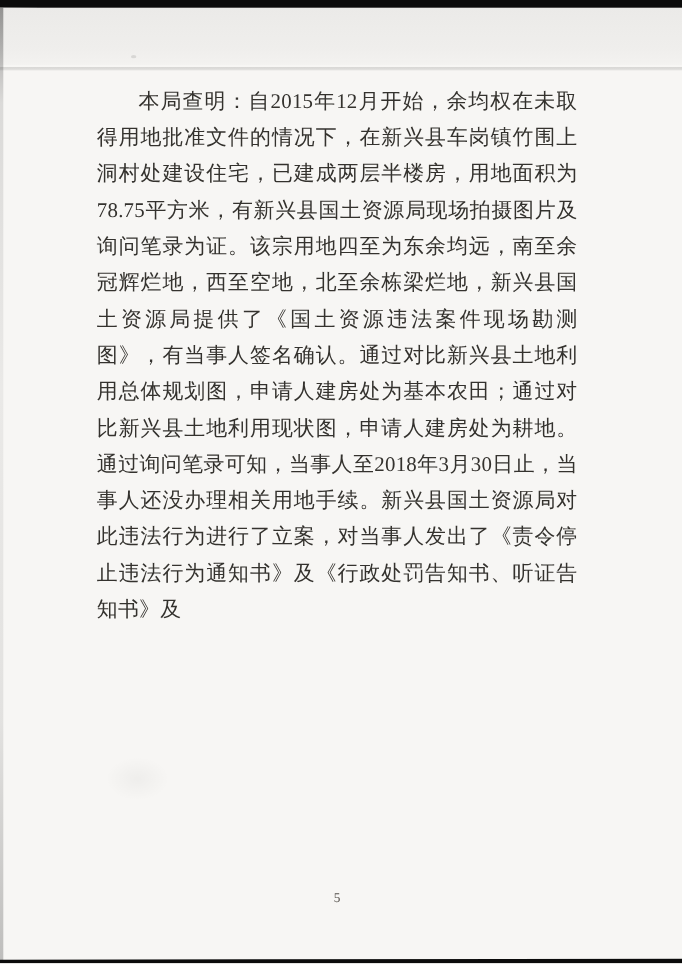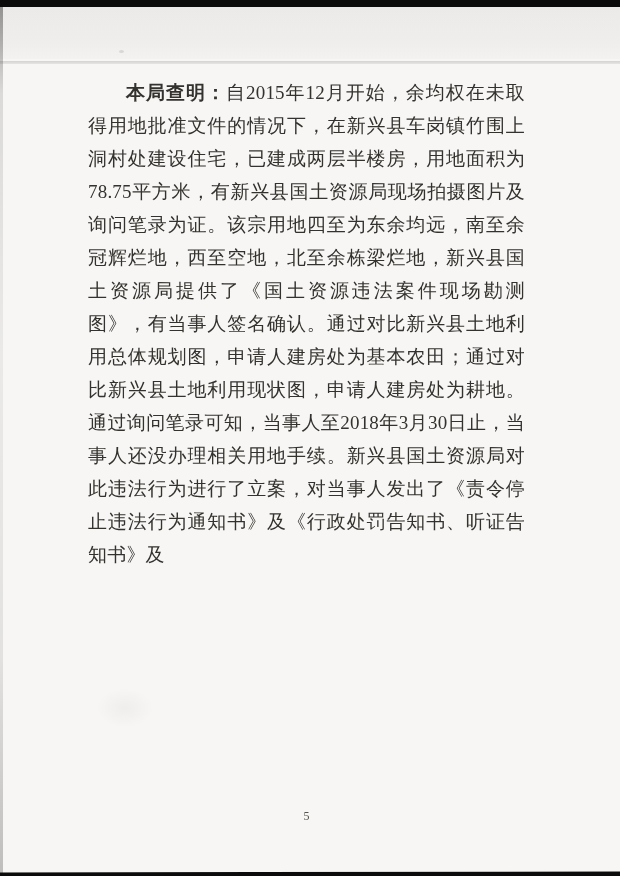--- a/index.html
+++ b/index.html
@@ -51,21 +51,21 @@
   }
   
   .doc {
     position: absolute; left: 88px; top: 76px; width: 437px;
     font-size: 19px; line-height: 33px;
     color: #34322e;
     text-align: justify;
     letter-spacing: 0.2px;
   }
   .doc p { margin: 0; text-indent: 2em; }
-  .lead { font-weight: bold; }
+  .lead { font-weight: normal; }
   .page-number {
     position: absolute; left: 88px; top: 806px; width: 437px;
     text-align: center;
     font-size: 12px; line-height: 20px;
     color: #56524d;
   }
 </style>
 </head>
 <body>
 

